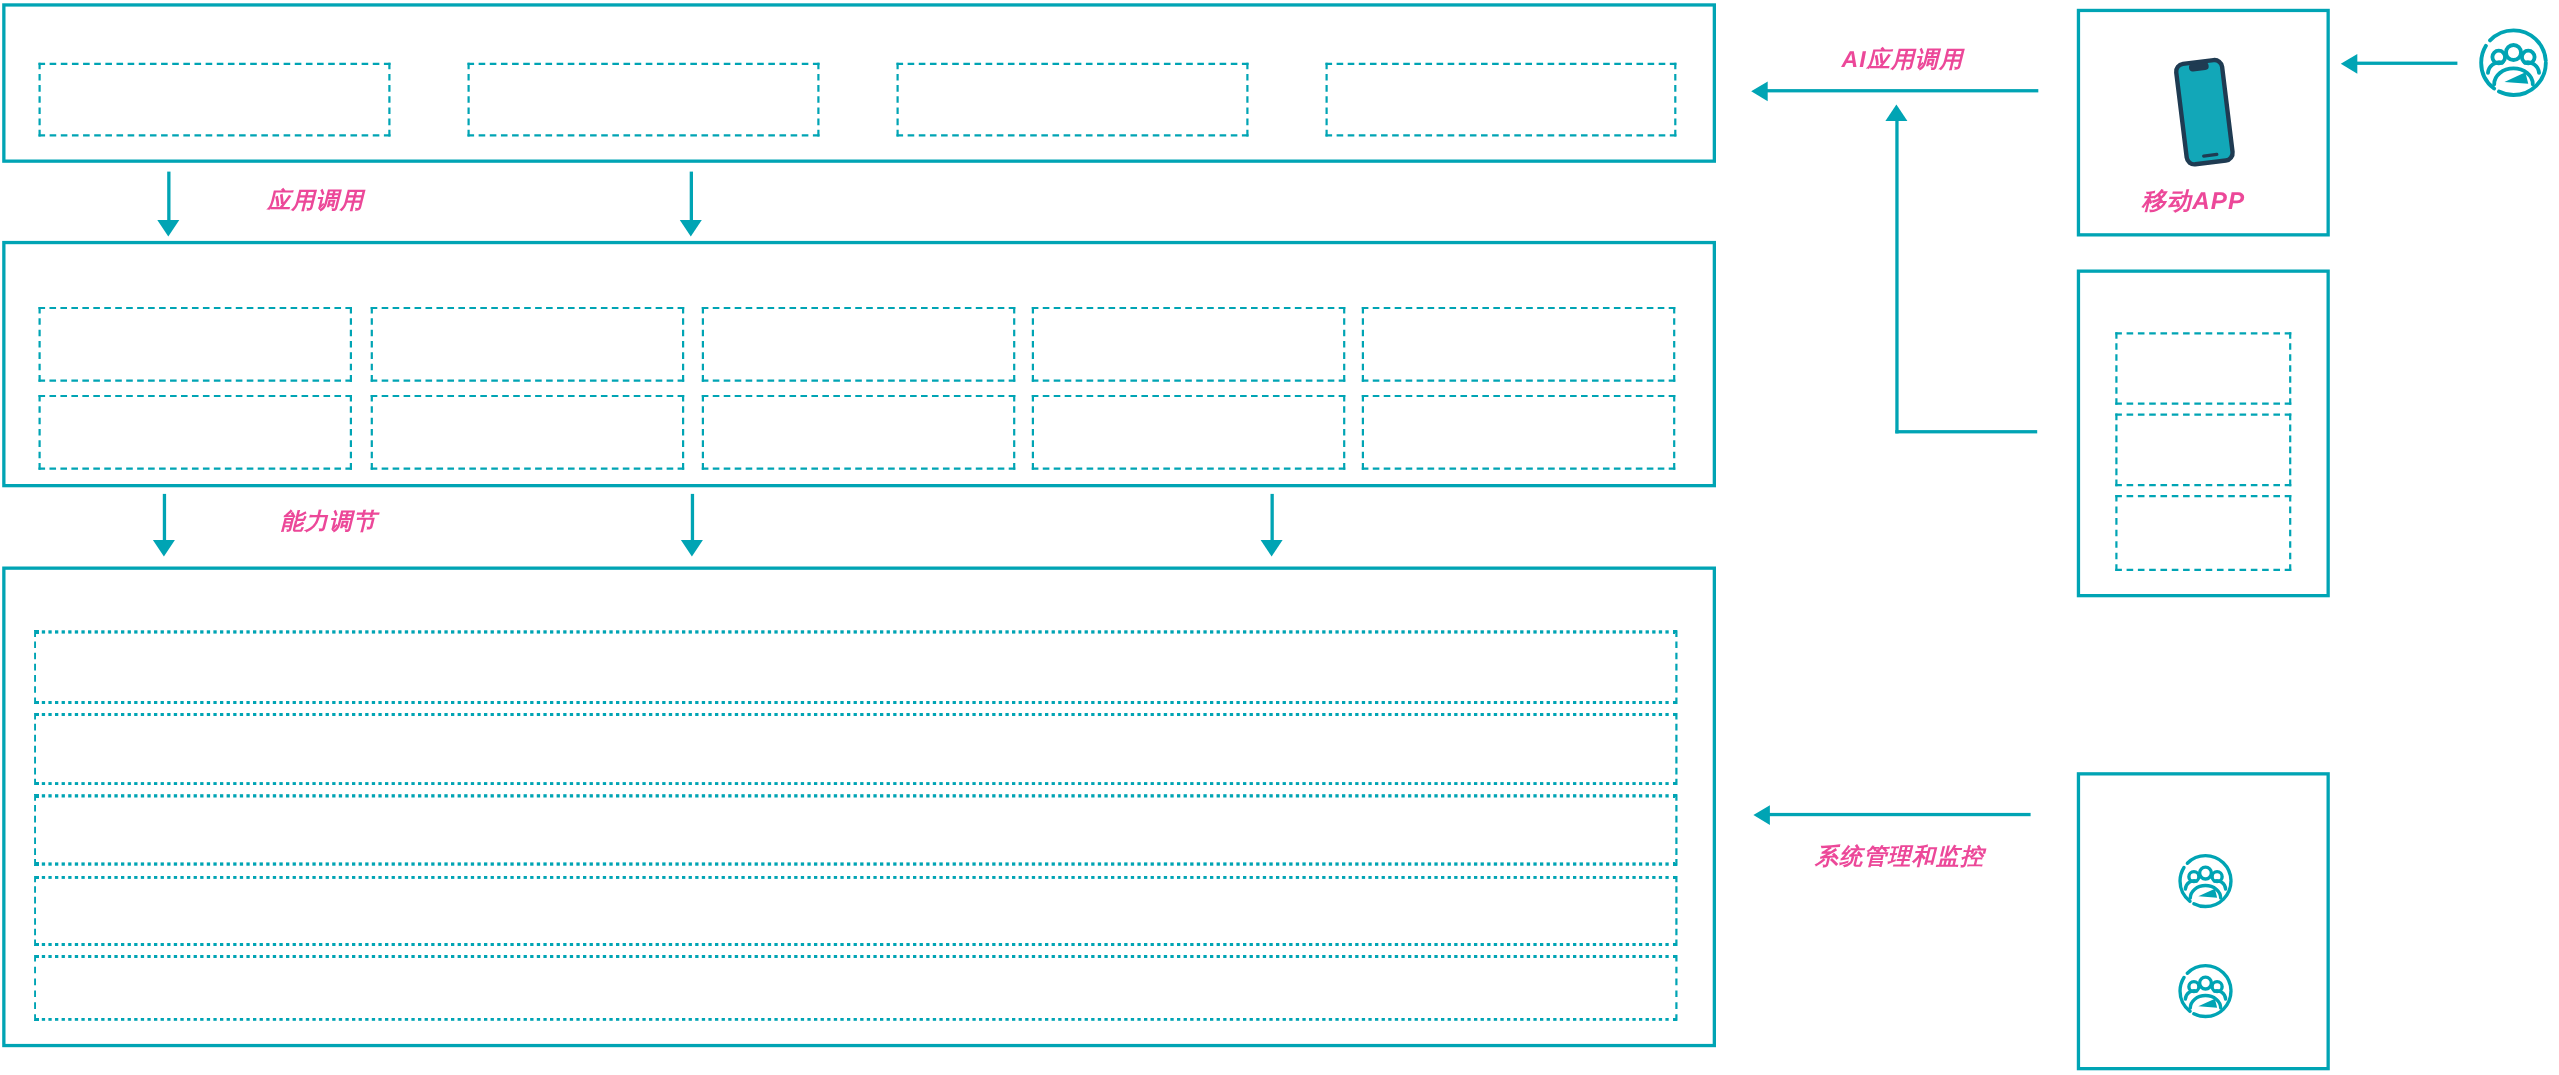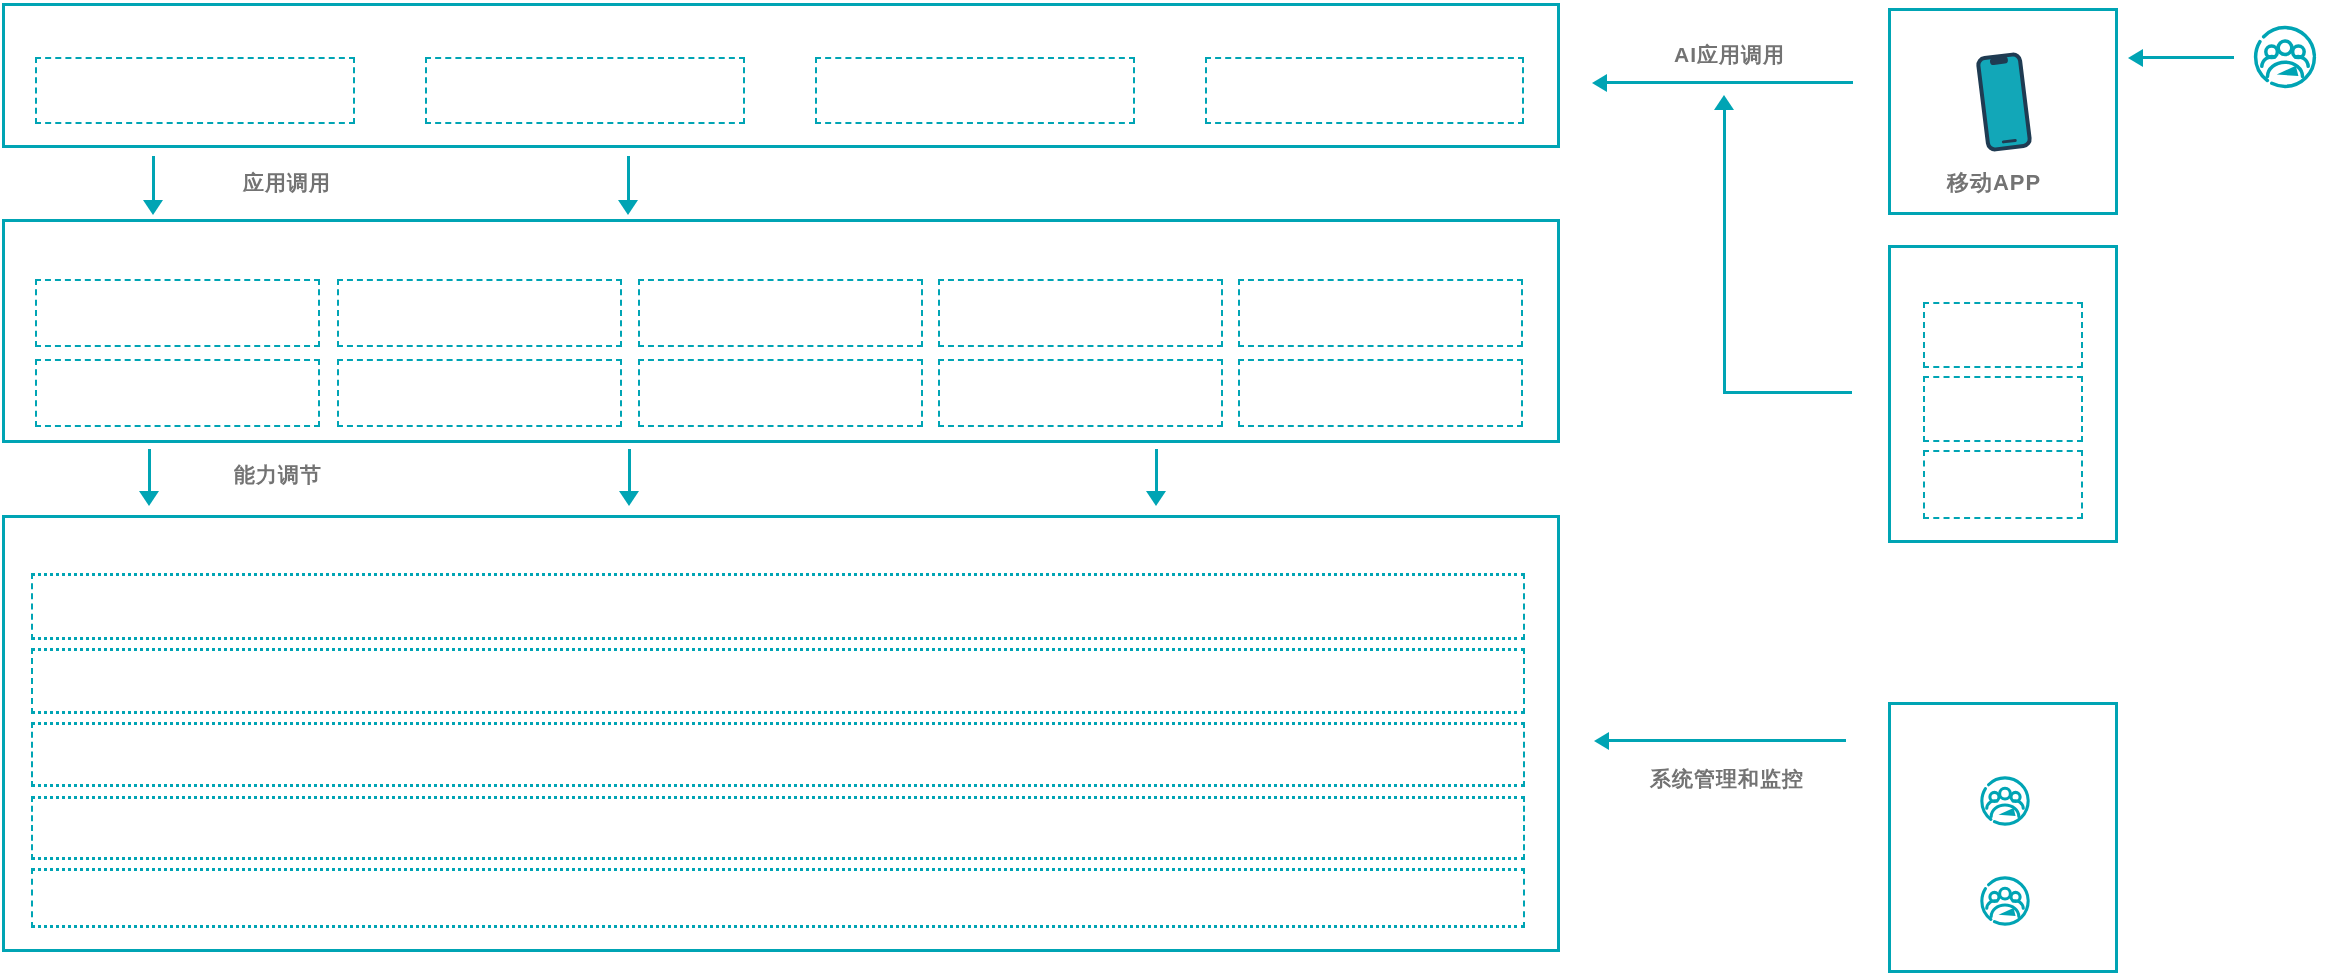--- a/index.html
+++ b/index.html
@@ -18,22 +18,22 @@
     position:absolute;box-sizing:border-box;
     border:2px dashed #00a4b4;background:#ffffff;
   }
   .row-ph{ 
     position:absolute;box-sizing:border-box;
     border-left:2px dashed #00a4b4;border-right:2px dashed #00a4b4;
     border-top:3px dotted #00a4b4;border-bottom:3px dotted #00a4b4;
     background:#ffffff;
   }
   .lbl{
-    position:absolute;color:#737373;font-weight:bold;
-    font-size:21px;letter-spacing:1px;white-space:nowrap;line-height:1;
+    position:absolute;color:#ec4899;font-weight:bold;
+    font-size:21px;letter-spacing:1px;white-space:nowrap;line-height:1;font-style:italic;
   }
   .vline{position:absolute;width:3px;background:#00a4b4;}
   .hline{position:absolute;height:3px;background:#00a4b4;}
   .tri-down{
     position:absolute;width:0;height:0;
     border-left:10px solid transparent;border-right:10px solid transparent;
     border-top:15px solid #00a4b4;
   }
   .tri-up{
     position:absolute;width:0;height:0;
@@ -73,21 +73,21 @@
   <div class="ph" style="left:1238px;top:279px;width:285px;height:68px;"></div>
 
   <div class="ph" style="left:35px;top:359px;width:285px;height:68px;"></div>
   <div class="ph" style="left:337px;top:359px;width:285px;height:68px;"></div>
   <div class="ph" style="left:638px;top:359px;width:285px;height:68px;"></div>
   <div class="ph" style="left:938px;top:359px;width:285px;height:68px;"></div>
   <div class="ph" style="left:1238px;top:359px;width:285px;height:68px;"></div>
 
   <div class="vline" style="left:148px;top:449px;height:44px;"></div>
   <div class="tri-down" style="left:139px;top:491px;"></div>
-  <div class="lbl" style="left:234px;top:464px;">能力调节</div>
+  <div class="lbl" style="left:255px;top:464px;">能力调节</div>
   <div class="vline" style="left:628px;top:449px;height:44px;"></div>
   <div class="tri-down" style="left:619px;top:491px;"></div>
   <div class="vline" style="left:1155px;top:449px;height:44px;"></div>
   <div class="tri-down" style="left:1146px;top:491px;"></div>
 
   <div class="box-solid" style="left:2px;top:515px;width:1558px;height:437px;"></div>
   <div class="row-ph" style="left:31px;top:573px;width:1494px;height:67px;"></div>
   <div class="row-ph" style="left:31px;top:648px;width:1494px;height:66px;"></div>
   <div class="row-ph" style="left:31px;top:722px;width:1494px;height:65px;"></div>
   <div class="row-ph" style="left:31px;top:796px;width:1494px;height:64px;"></div>

